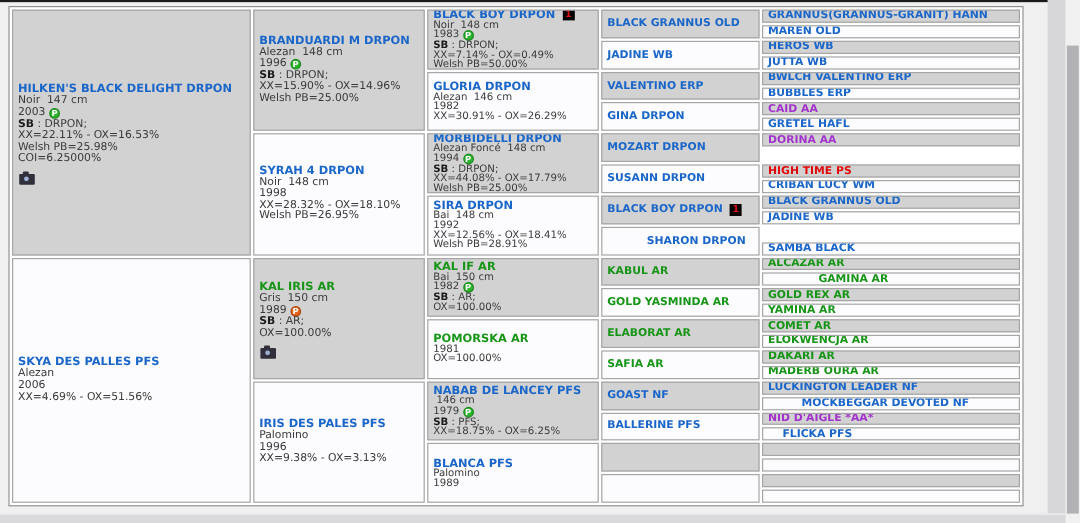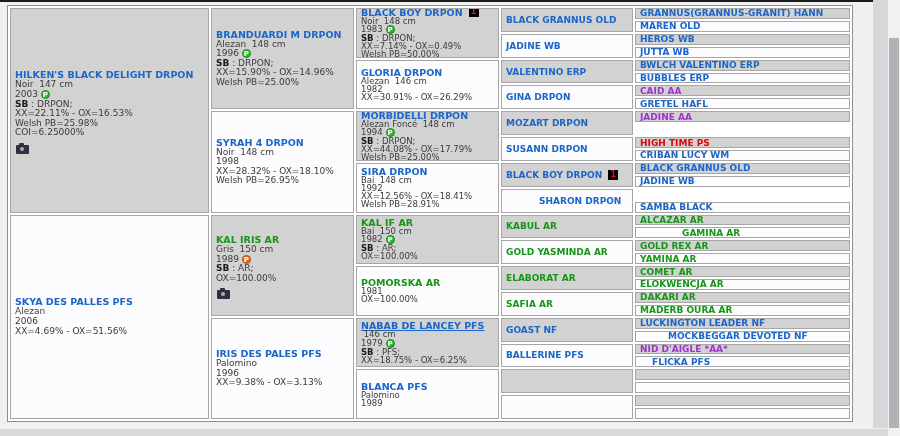--- a/index.html
+++ b/index.html
@@ -155,21 +155,21 @@
         <div class="line">1982<span class="picon p-green">P</span></div>
         <div class="line"><b>SB</b> : AR;</div>
         <div class="line">OX=100.00%</div>
       </div>
       <div class="cell g3 dam" style="grid-area: 21 / 3 / span 4;">
         <div class="namerow"><span class="name" style="color: rgb(23, 149, 23);">POMORSKA AR</span></div>
         <div class="line">1981</div>
         <div class="line">OX=100.00%</div>
       </div>
       <div class="cell g3 sire" style="grid-area: 25 / 3 / span 4;">
-        <div class="namerow"><span class="name" style="color: rgb(26, 102, 201); text-decoration: underline;">NABAB DE LANCEY PFS</span></div>
+        <div class="namerow"><span class="name" style="color: rgb(26, 102, 201);">NABAB DE LANCEY PFS</span></div>
         <div class="line"> 146 cm</div>
         <div class="line">1979<span class="picon p-green">P</span></div>
         <div class="line"><b>SB</b> : PFS;</div>
         <div class="line">XX=18.75% - OX=6.25%</div>
       </div>
       <div class="cell g3 dam" style="grid-area: 29 / 3 / span 4;">
         <div class="namerow"><span class="name" style="color: rgb(26, 102, 201);">BLANCA PFS</span></div>
         <div class="line">Palomino</div>
         <div class="line">1989</div>
       </div>
@@ -235,21 +235,21 @@
       <div class="cell g5 dam" style="grid-area: 6 / 5 / span 1;">
         <div class="namerow"><span class="name" style="color: rgb(26, 102, 201);">BUBBLES ERP</span></div>
       </div>
       <div class="cell g5 sire" style="grid-area: 7 / 5 / span 1;">
         <div class="namerow"><span class="name" style="color: rgb(162, 50, 204);">CAID AA</span></div>
       </div>
       <div class="cell g5 dam" style="grid-area: 8 / 5 / span 1;">
         <div class="namerow"><span class="name" style="color: rgb(26, 102, 201);">GRETEL HAFL</span></div>
       </div>
       <div class="cell g5 sire" style="grid-area: 9 / 5 / span 1;">
-        <div class="namerow"><span class="name" style="color: rgb(162, 50, 204);">JADINE AA</span></div>
+        <div class="namerow"><span class="name" style="color: rgb(162, 50, 204);">DORINA AA</span></div>
       </div>
       <div class="cell g5 sire" style="grid-area: 11 / 5 / span 1;">
         <div class="namerow"><span class="name" style="color: rgb(224, 8, 8);">HIGH TIME PS</span></div>
       </div>
       <div class="cell g5 dam" style="grid-area: 12 / 5 / span 1;">
         <div class="namerow"><span class="name" style="color: rgb(26, 102, 201);">CRIBAN LUCY WM</span></div>
       </div>
       <div class="cell g5 sire" style="grid-area: 13 / 5 / span 1;">
         <div class="namerow"><span class="name" style="color: rgb(26, 102, 201);">BLACK GRANNUS OLD</span></div>
       </div>

